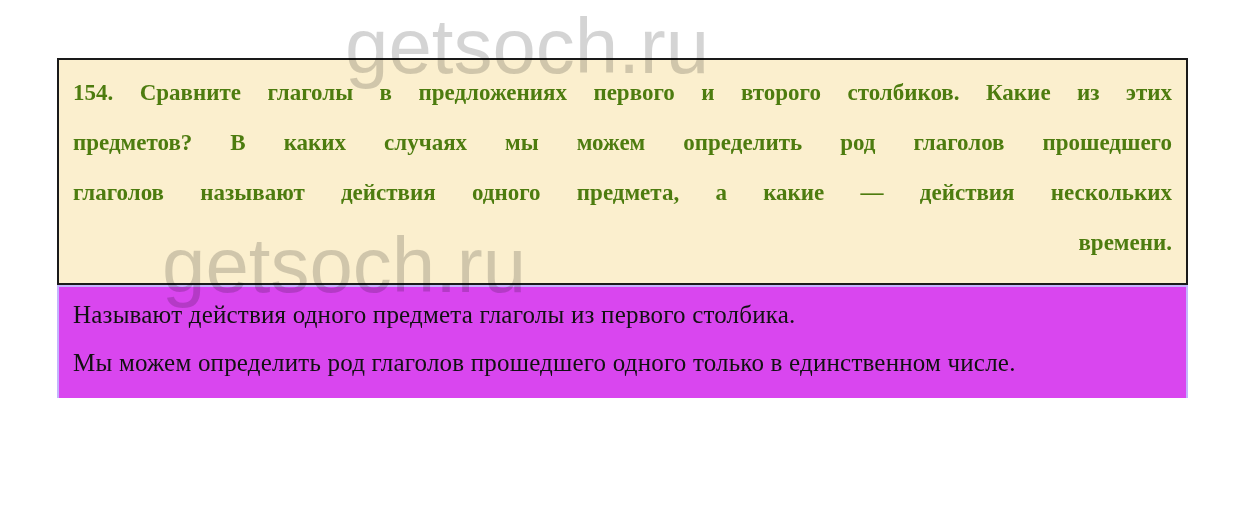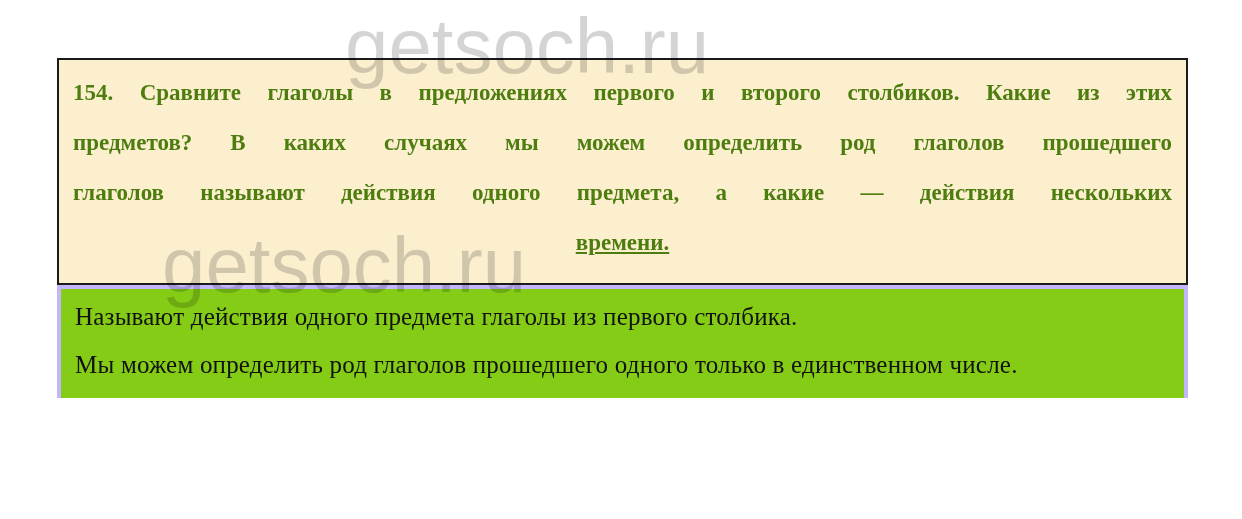--- a/index.html
+++ b/index.html
@@ -50,34 +50,33 @@
     font-weight: bold;
     color: #4d7c0f;
     line-height: 50px;
     white-space: normal;
   }
   .task-box p.jline {
     text-align: justify;
     text-align-last: justify;
   }
   .task-box p.lastline {
-    text-align: center;
-    text-decoration: underline;
+    text-align: right;
   }
 
   
   .answer-box {
     position: absolute;
     left: 57px;
     top: 285px;
     width: 1131px;
     height: 173px;
     box-sizing: border-box;
-    background: #84cc16;
-    border: 4px solid #c4b5fd;
+    background: #d946ef;
+    border: 2px solid #c4b5fd;
     padding: 4px 14px 0 14px;
     z-index: 2;
   }
   .answer-box p {
     margin: 0;
     font-size: 25px;
     font-weight: normal;
     color: #111111;
     line-height: 48px;
     letter-spacing: 0.2px;

